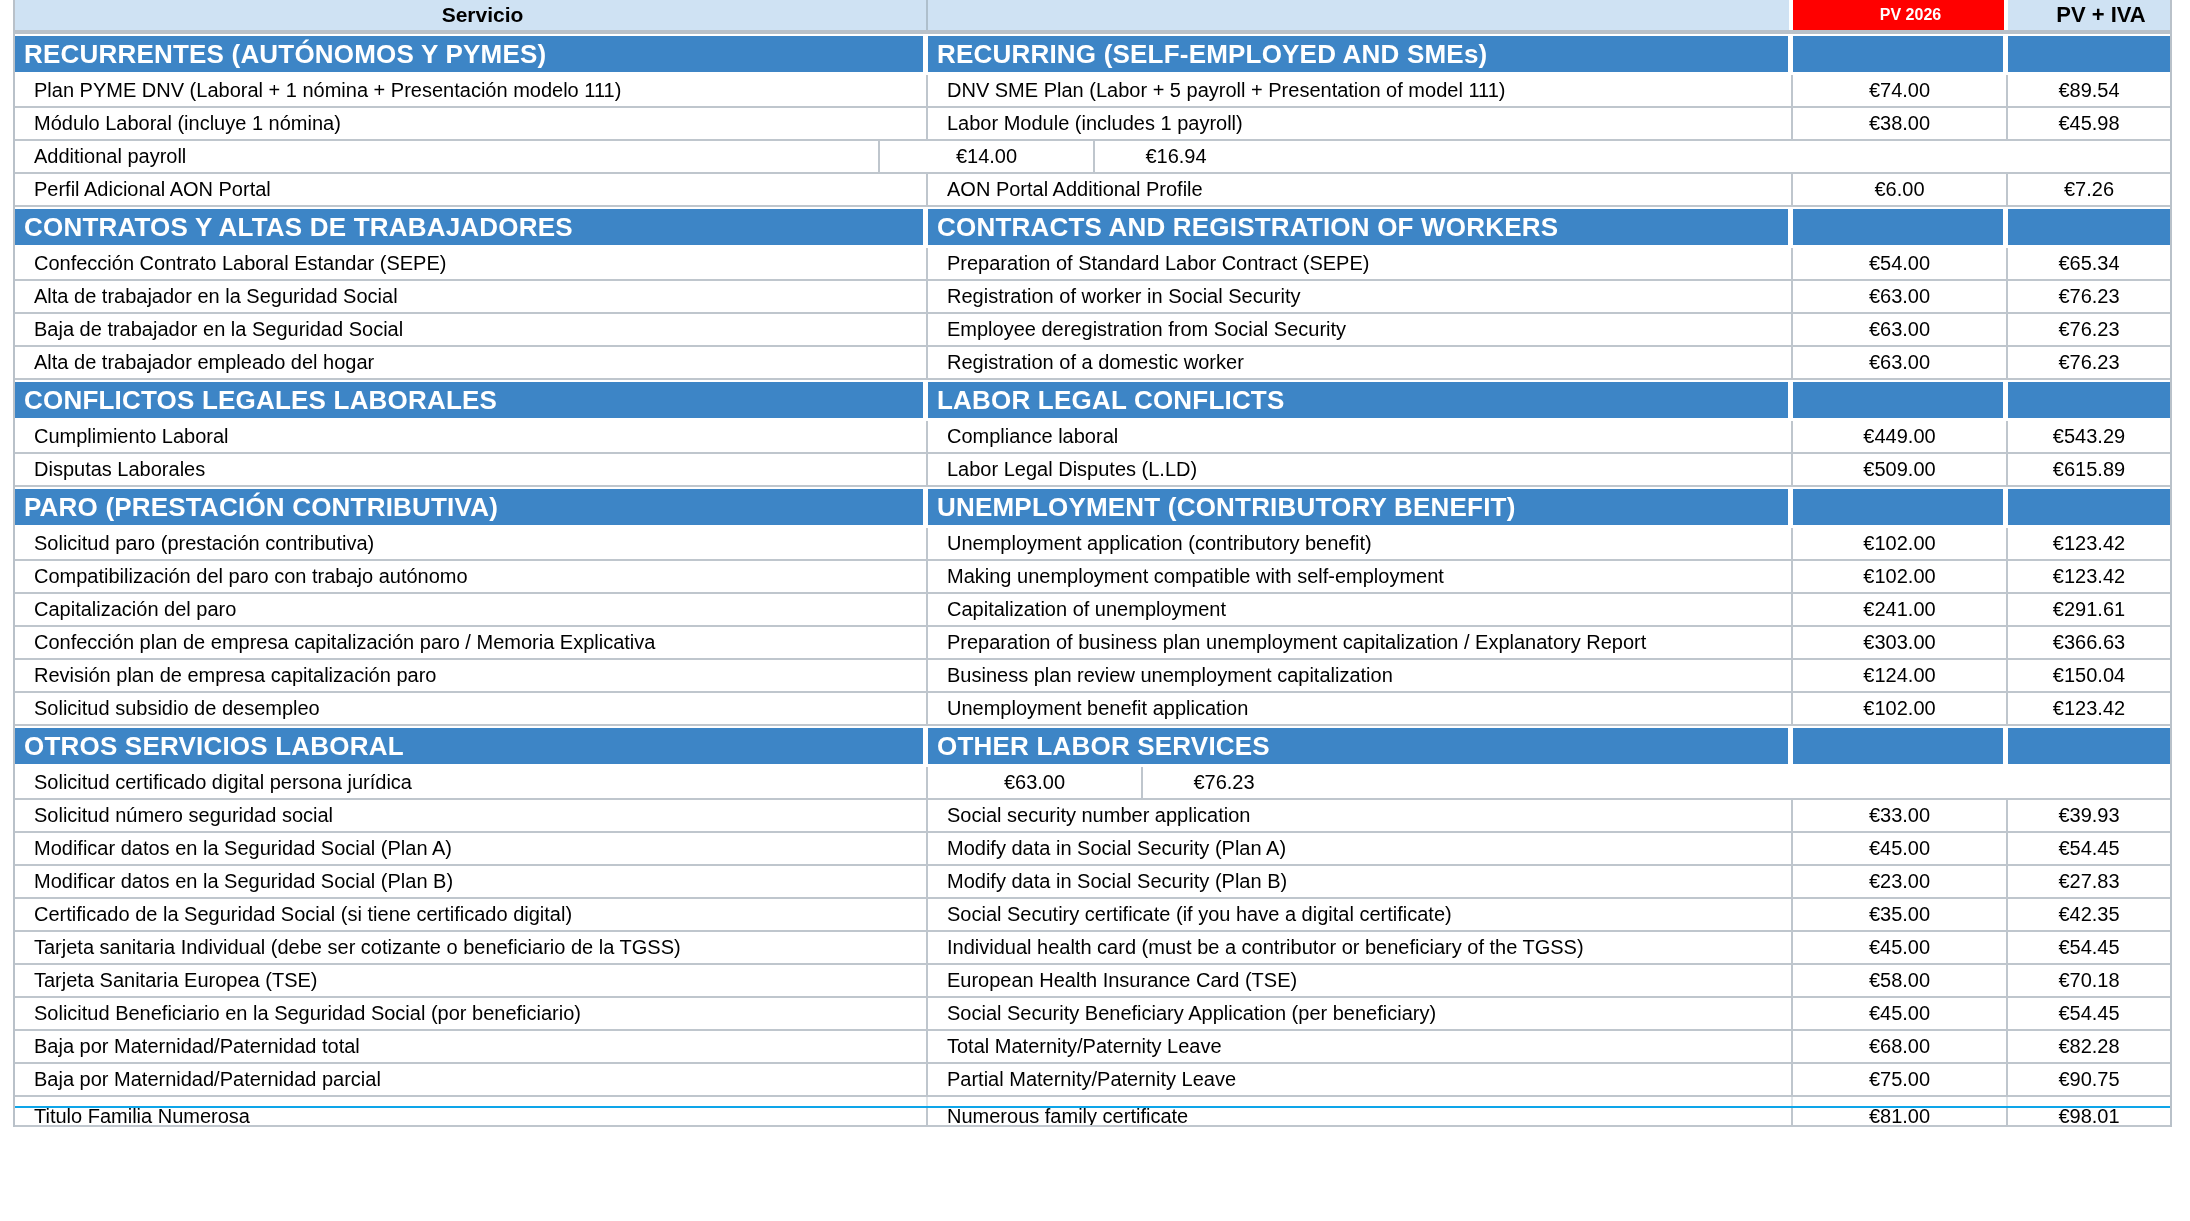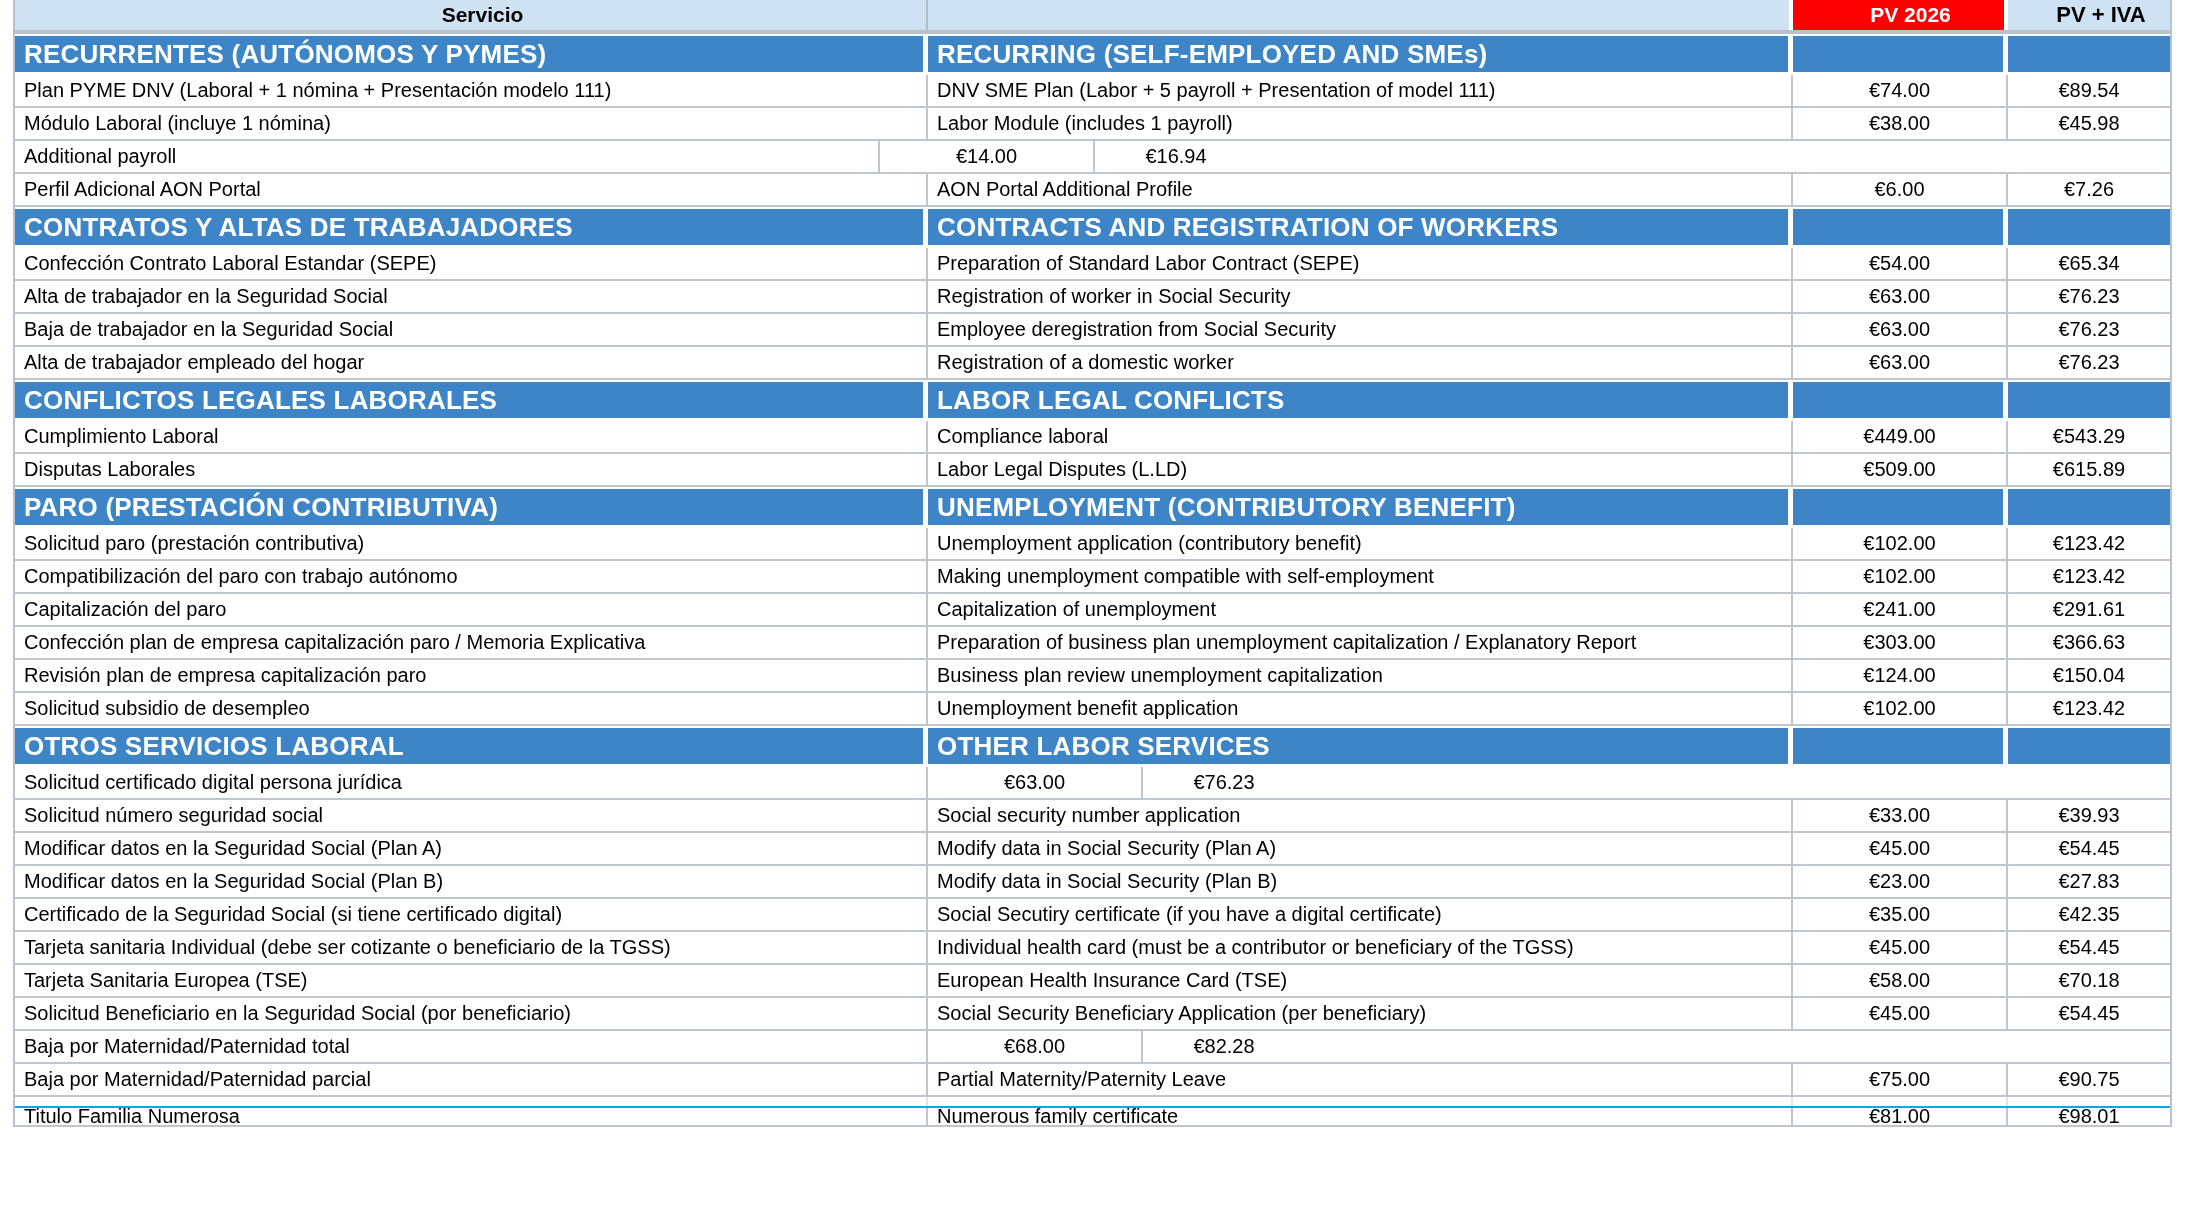--- a/index.html
+++ b/index.html
@@ -19,37 +19,37 @@
   .c2{width:865px;}
   .c3{width:215px;}
   .c4{width:162px;}
 
   
   .head{height:34px;border-bottom:4px solid #b9c1c9;}
   .head .cell{background:var(--header_bg,#cfe2f3);padding-left:24px;}
   .head .c1{justify-content:center;font-weight:bold;font-size:21px;border-right:2px solid #aebfcc;}
   .head .c2{border-right:4px solid #ffffff;}
   .head .c3{background:var(--pv_header_bg,#ff0000);color:var(--pv_header_text,#ffffff);
-            justify-content:center;font-weight:800;font-size:21px;border-right:4px solid #ffffff;}
+            justify-content:center;font-weight:800;font-size:16px;border-right:4px solid #ffffff;}
   .head .c4{justify-content:center;font-weight:800;font-size:22px;}
 
   
   .sec{height:41px;background:#f97316;}
   .sec .cell{
     background:var(--section_bg,#3d85c6);color:#ffffff;
     font-weight:800;font-size:26px;letter-spacing:.2px;
     border-top:2px solid #ffffff;border-bottom:3px solid #ffffff;
   }
   .sec .c1,.sec .c2,.sec .c3{border-right:5px solid #ffffff;}
   .sec .c1,.sec .c2{padding-left:9px;}
 
   
   .row{height:33px;border-bottom:2px solid #bfc6cd;}
   .row .cell{background:#ffffff;font-size:20px;}
-  .row .c1,.row .c2{padding-left:9px;border-right:2px solid #bfc6cd;}
+  .row .c1,.row .c2{padding-left:19px;border-right:2px solid #bfc6cd;}
   .row .c3,.row .c4{justify-content:center;}
   .row .c3{border-right:2px solid #bfc6cd;}
 
   
   .gap{height:9px;}
   .gap .cell{background:#ffffff;}
   .gap .c1,.gap .c2,.gap .c3{border-right:2px solid #dfe4e8;}
 
   
   .final{border-top:2px solid #0ea5e9;height:21px;}
@@ -264,20 +264,21 @@
 
   <div class="t-row row">
     <div class="cell c1">Solicitud Beneficiario en la Seguridad Social (por beneficiario)</div>
     <div class="cell c2">Social Security Beneficiary Application (per beneficiary)</div>
     <div class="cell c3">€45.00</div>
     <div class="cell c4">€54.45</div>
   </div>
 
   <div class="t-row row">
     <div class="cell c1">Baja por Maternidad/Paternidad total</div>
+    <div class="cell c2">Total Maternity/Paternity Leave</div>
     <div class="cell c3">€68.00</div>
     <div class="cell c4">€82.28</div>
   </div>
 
   <div class="t-row row">
     <div class="cell c1">Baja por Maternidad/Paternidad parcial</div>
     <div class="cell c2">Partial Maternity/Paternity Leave</div>
     <div class="cell c3">€75.00</div>
     <div class="cell c4">€90.75</div>
   </div>

